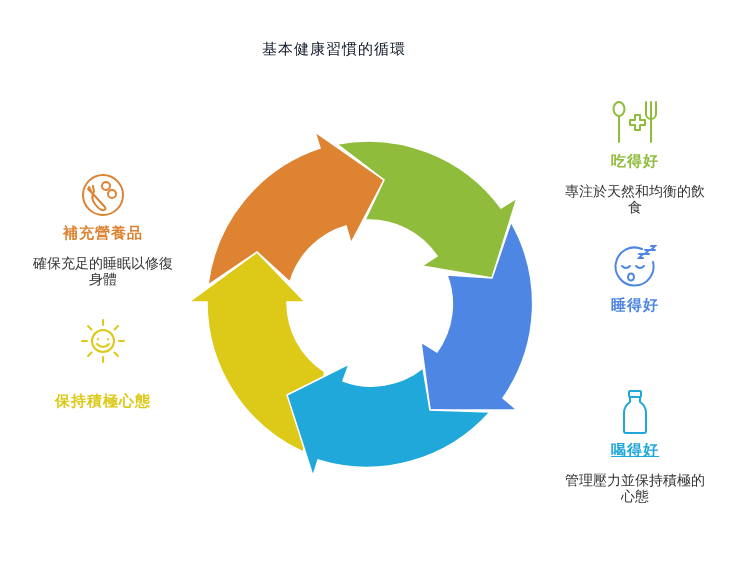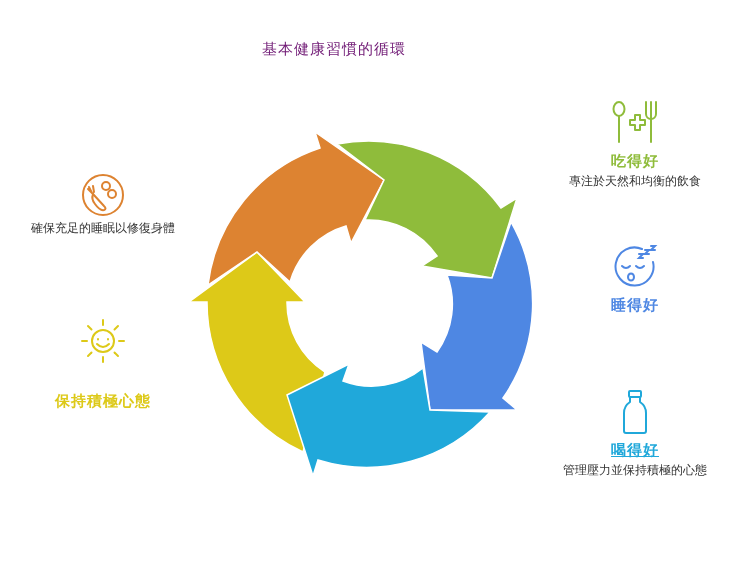--- a/index.html
+++ b/index.html
@@ -1,21 +1,21 @@
 <!DOCTYPE html>
 <html><head>
 <meta charset="utf-8">
 <style>
   html, body { margin:0; padding:0; background:#ffffff; }
   body { width:740px; height:566px; position:relative; overflow:hidden; font-family:"DejaVu Sans", "Liberation Sans", sans-serif; }
-  .title { position:absolute; left:0; width:668px; top:40px; text-align:center; font-size:15px; color:#701a75; letter-spacing:1px; }
+  .title { position:absolute; left:0; width:668px; top:40px; text-align:center; font-size:15px; color:#0f172a; letter-spacing:1px; }
   .item { position:absolute; width:160px; text-align:center; }
   .item .icon { display:block; margin:0 auto; }
   .item .head { font-size:15px; font-weight:bold; margin-top:6px; letter-spacing:1px; }
-  .item .desc { font-size:12px; color:#333; margin-top:2px; line-height:16px; padding:0 6px; }
+  .item .desc { font-size:14px; color:#333; margin-top:12px; line-height:16px; padding:0 6px; }
   svg.cycle { position:absolute; left:185px; top:120px; }
 </style>
 </head>
 <body>
 
 <div class="title">基本健康習慣的循環</div>
 
 <svg class="cycle" width="360" height="360" viewBox="0 0 360 360">
 
   <path fill="#DDC918" stroke="#fff" stroke-width="1.5" d="M118,332 A165,165 0 0 1 22,182 L4,182 L72,132 L120,182 L102,182 A82,82 0 0 0 140,252 Z"></path>
@@ -64,20 +64,21 @@
 </div>
 
 <div class="item" style="left:23px; top:172px;">
   <svg class="icon" width="46" height="46" viewBox="0 0 46 46" fill="none" stroke="#DD8331" stroke-width="2" stroke-linecap="round" stroke-linejoin="round">
     <circle cx="23" cy="23" r="20"></circle>
     <path d="M13,22 L24,34 Q27,37 24,38 Q20,39 15,32 Q11,27 13,22 Z"></path>
     <path d="M13,22 L8,17 M12,21 L9,15 M14,20 L13,14"></path>
     <circle cx="26" cy="14" r="4"></circle>
     <circle cx="32" cy="22" r="4"></circle>
   </svg>
+  <div class="head" style="color:#DD8331;">補充營養品</div>
   <div class="desc">確保充足的睡眠以修復身體</div>
 </div>
 
 <div class="item" style="left:23px; top:318px;">
   <svg class="icon" width="46" height="46" viewBox="0 0 46 46" fill="none" stroke="#DDC918" stroke-width="2" stroke-linecap="round">
     <circle cx="23" cy="23" r="11"></circle>
     <path d="M18,21 v0.5 M28,21 v0.5"></path>
     <path d="M17,26 q6,6 12,0"></path>
     <line x1="23" y1="2" x2="23" y2="7"></line>
     <line x1="23" y1="39" x2="23" y2="44"></line>

